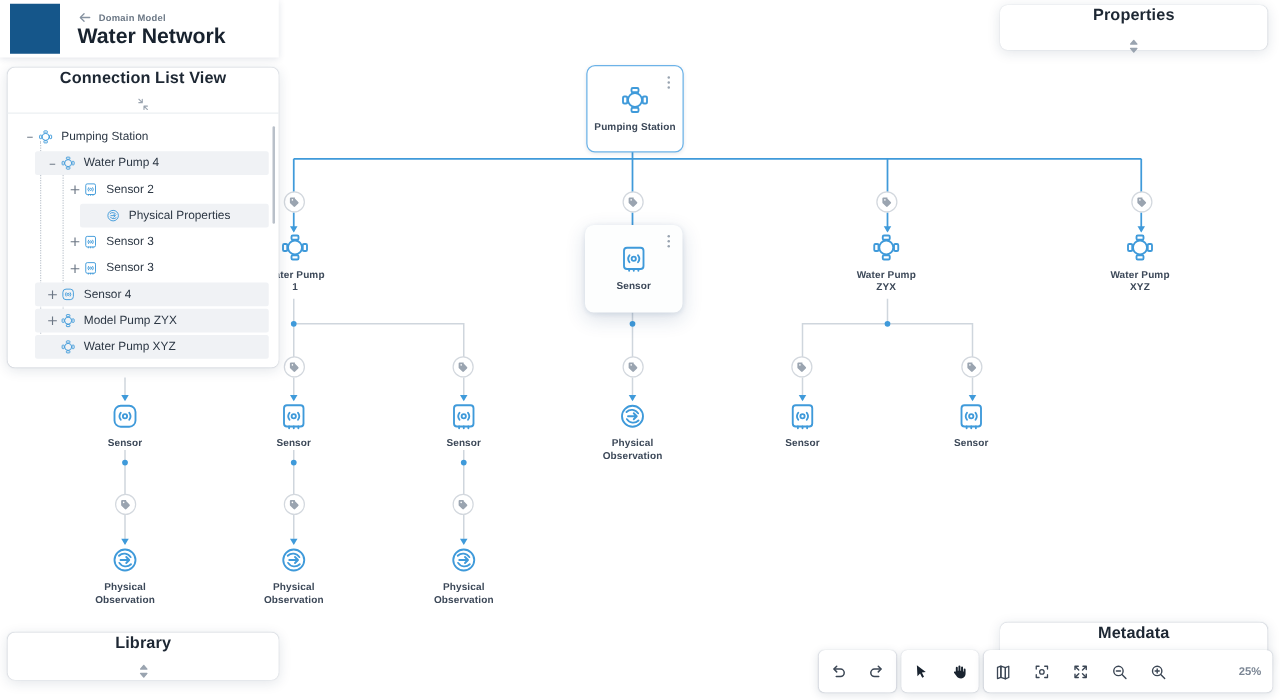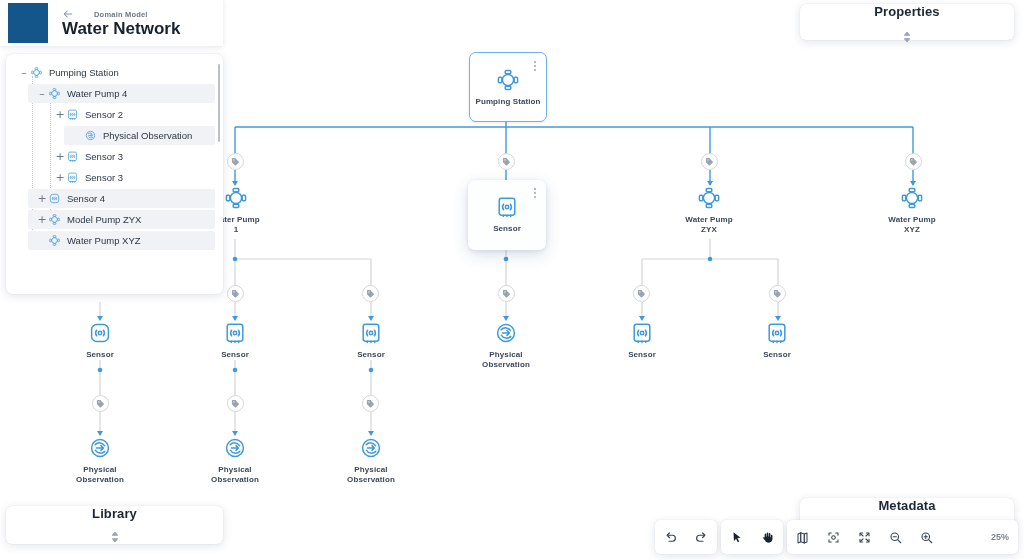--- a/index.html
+++ b/index.html
@@ -58,21 +58,21 @@
   .panel-title{font-size:13px;font-weight:700;color:#1d2733;letter-spacing:.1px;}
   .panel-ctl{width:14px;height:14px;color:#9aa4b0;display:flex;align-items:center;justify-content:center;}
 
   
   #app-header{
     position:absolute;left:0;top:0;width:223px;height:46px;background:#fff;
     box-shadow:0 1px 5px rgba(22,45,80,.12);display:flex;align-items:center;
   }
   #logo{width:40px;height:40px;background:#15568a;margin-left:8px;flex:0 0 auto;}
   #header-text{margin-left:14px;}
-  #header-crumb{display:flex;align-items:center;gap:20px;}
+  #header-crumb{display:flex;align-items:center;gap:5px;}
   #back-arrow{color:#8793a1;width:12px;height:12px;display:block;}
   #crumb-label{font-size:7.5px;font-weight:700;color:#6b7785;letter-spacing:.2px;}
   #app-title{font-size:17px;font-weight:700;color:#18222e;line-height:19px;margin-top:-1px;}
 
   
   #list-panel{left:6px;top:54px;width:217px;height:240px;}
   #list-head{height:36px;border-bottom:1px solid #eceff2;}
   #tree{position:relative;padding:8px 0 0 0;height:192px;overflow:hidden;}
   .tree-row{
     position:relative;display:flex;align-items:center;height:21px;
@@ -444,20 +444,29 @@
             <path d="M7 4L3 8l4 4"></path>
         </svg>
       </span>
       <span id="crumb-label">Domain Model</span>
     </div>
     <div id="app-title">Water Network</div>
   </div>
 </div>
 
 <div id="list-panel" class="panel">
+  <div id="list-head" class="panel-head">
+    <span class="panel-title">Connection List View</span>
+    <span class="panel-ctl">
+      <svg width="11" height="11" viewBox="0 0 16 16" fill="none" stroke="#9aa4b0" stroke-width="1.3" stroke-linecap="round" stroke-linejoin="round">
+        <path d="M3 2l4 4M3 6h4V2"></path>
+          <path d="M13 14L9 10M13 10H9v4"></path>
+      </svg>
+    </span>
+  </div>
   <div id="tree">
     <div class="guide" style="left:26px;top:22px;bottom:8px;"></div>
     <div class="guide" style="left:44px;top:44px;height:112px;"></div>
     <div id="tree-rows">
         <div class="tree-row">
           <span style="width:6px;flex:0 0 6px"></span>
           <span class="twisty">–</span>
           <span class="ticon">
             <svg width="13" height="13" viewBox="0 0 26 26" fill="none" stroke="#3f9ada" stroke-width="1.5">
         <circle cx="13" cy="13" r="5.6"></circle>
@@ -503,21 +512,21 @@
           <span style="width:60px;flex:0 0 60px"></span>
           <span class="twisty"></span>
           <span class="ticon">
             <svg width="13" height="13" viewBox="0 0 26 26" fill="none" stroke="#3f9ada" stroke-width="1.5">
         <circle cx="13" cy="13" r="8.4"></circle>
         <path d="M8.2 9.6a6 6 0 0 1 9.3 1.1" stroke-linecap="round"></path>
         <path d="M17.8 16.4a6 6 0 0 1-9.3-1.1" stroke-linecap="round"></path>
         <path d="M9.4 13h6.6M14 10.6l2.4 2.4-2.4 2.4" stroke-linecap="round" stroke-linejoin="round"></path>
       </svg>
           </span>
-          <span class="tlabel">Physical Observation</span>
+          <span class="tlabel">Physical Properties</span>
         </div>
         <div class="tree-row">
           <span style="width:42px;flex:0 0 42px"></span>
           <span class="twisty">+</span>
           <span class="ticon">
             <svg width="13" height="13" viewBox="0 0 26 26" fill="none" stroke="#3f9ada" stroke-width="1.5">
         <rect x="5.2" y="4.2" width="15.6" height="17" rx="2.4"></rect>
         <path d="M9.6 10.2a4.6 4.6 0 0 0 0 5.6" stroke-linecap="round"></path>
         <path d="M16.4 10.2a4.6 4.6 0 0 1 0 5.6" stroke-linecap="round"></path>
         <circle cx="13" cy="13" r="1.7"></circle>

